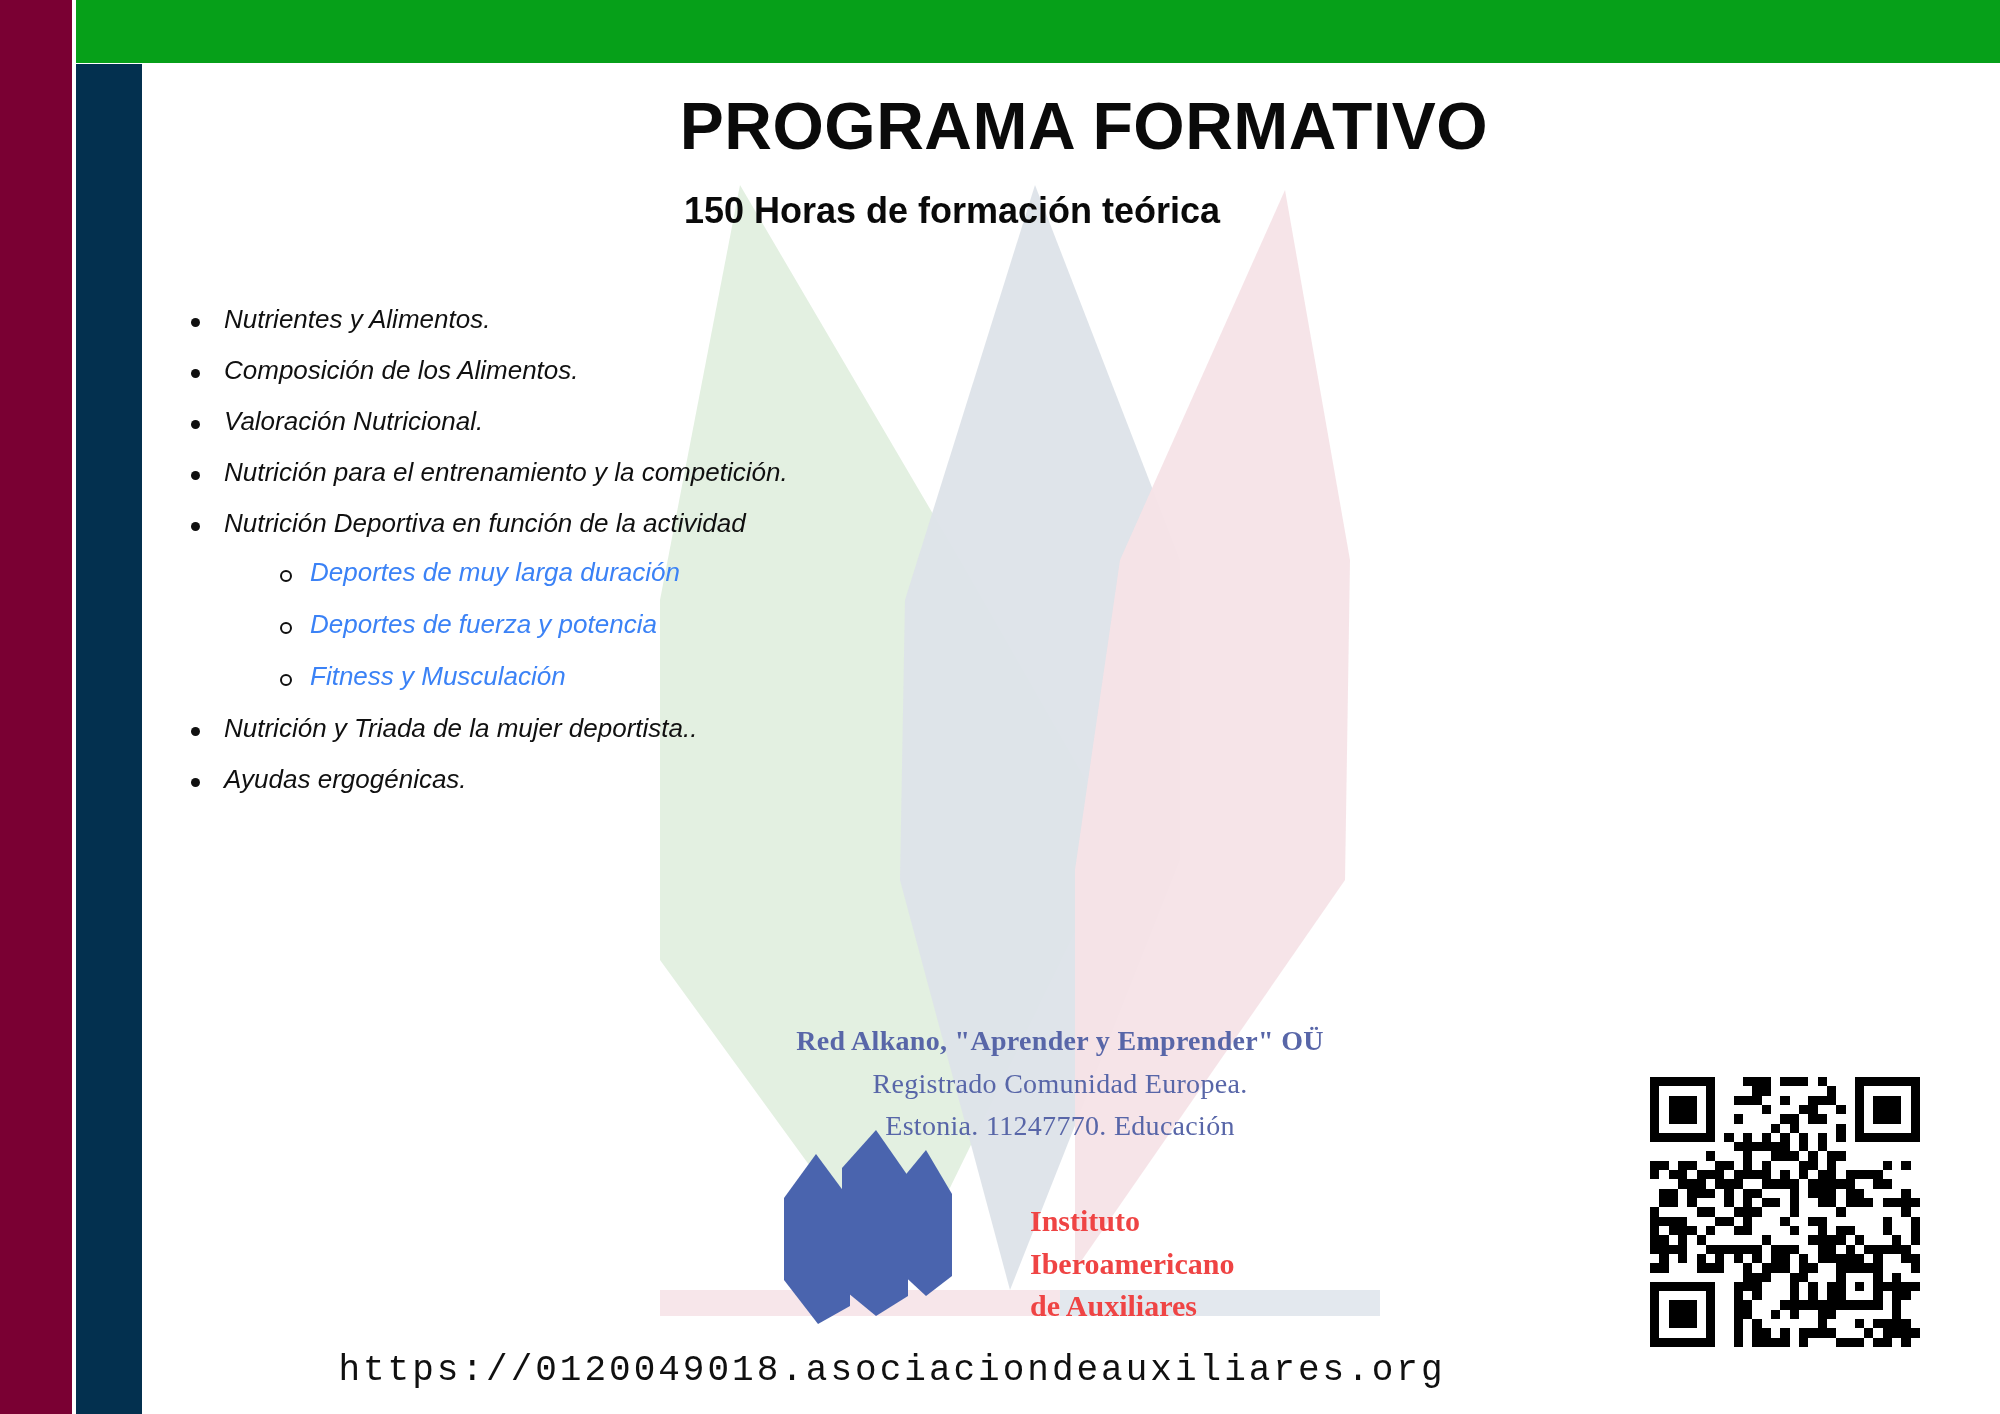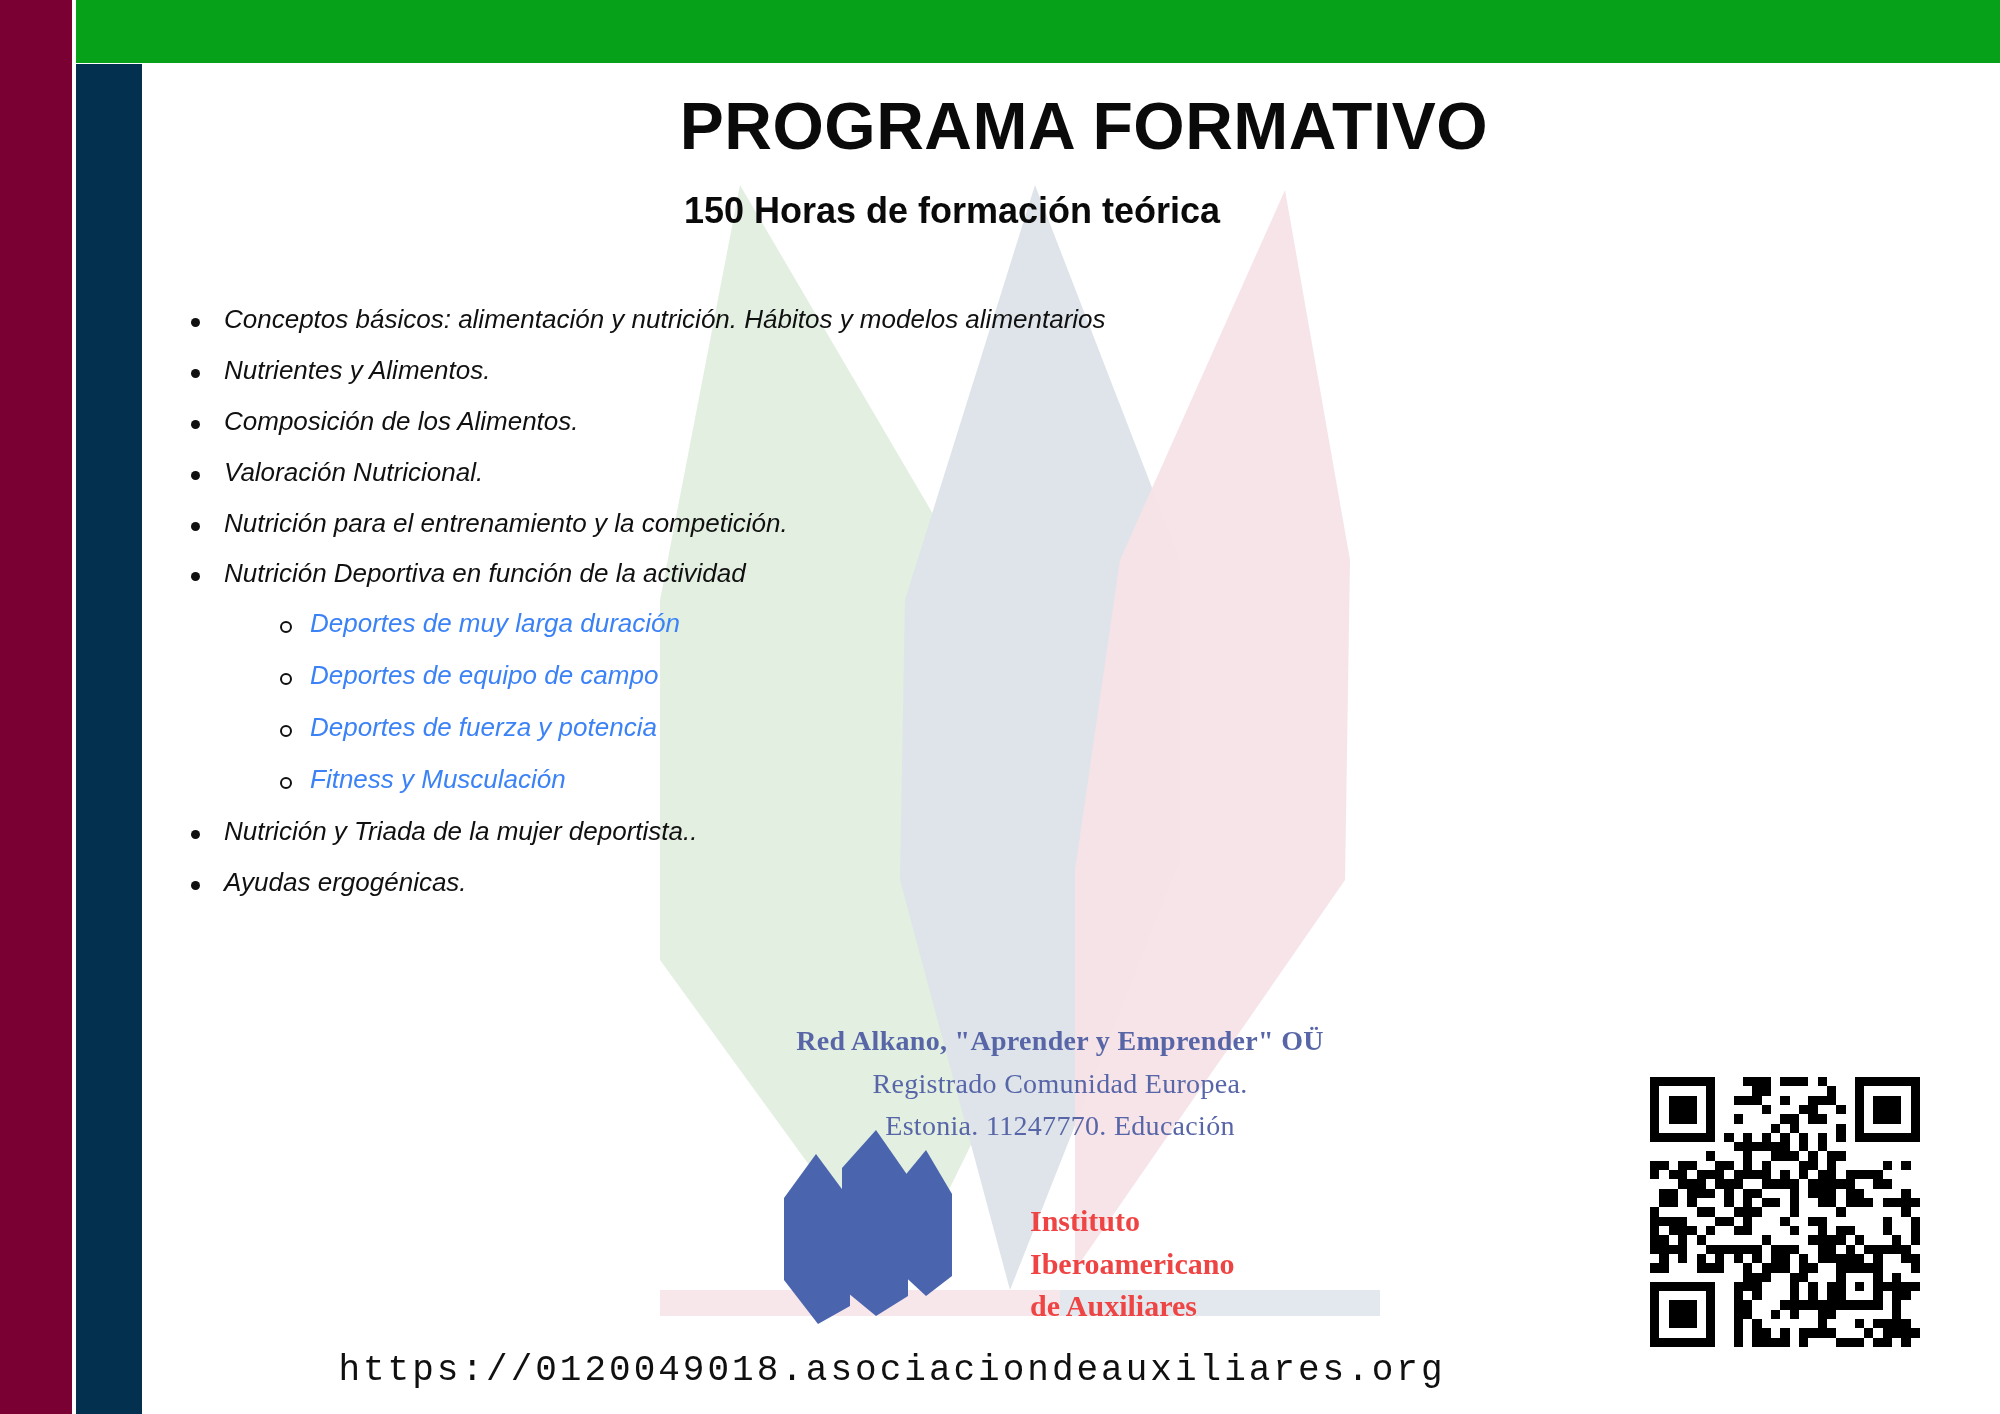--- a/index.html
+++ b/index.html
@@ -224,28 +224,26 @@
 
   <div class="bar-maroon"></div>
   <div class="bar-navy"></div>
   <div class="bar-green"></div>
 
   <div class="title">PROGRAMA FORMATIVO</div>
   <div class="subtitle">150 Horas de formación teórica</div>
 
   <div class="body-block">
     <ul class="l1" id="program-list">
-        <li class="item"><span>Conceptos básicos: alimentación y nutrición. Hábitos y modelos alimentarios</span></li>
         <li class="item"><span>Nutrientes y Alimentos.</span></li>
         <li class="item"><span>Composición de los Alimentos.</span></li>
         <li class="item"><span>Valoración Nutricional.</span></li>
         <li class="item"><span>Nutrición para el entrenamiento y la competición.</span></li>
         <li class="item"><span>Nutrición Deportiva en función de la actividad</span><ul class="l2">
             <li class="subitem">Deportes de muy larga duración</li>
-            <li class="subitem">Deportes de equipo de campo</li>
             <li class="subitem">Deportes de fuerza y potencia</li>
             <li class="subitem">Fitness y Musculación</li>
           </ul></li>
         <li class="item"><span>Nutrición y Triada de la mujer deportista..</span></li>
         <li class="item"><span>Ayudas ergogénicas.</span></li>
       </ul>
   </div>
 
   <div class="stamp">
     <svg class="stamp-mark" viewBox="0 0 180 220">

